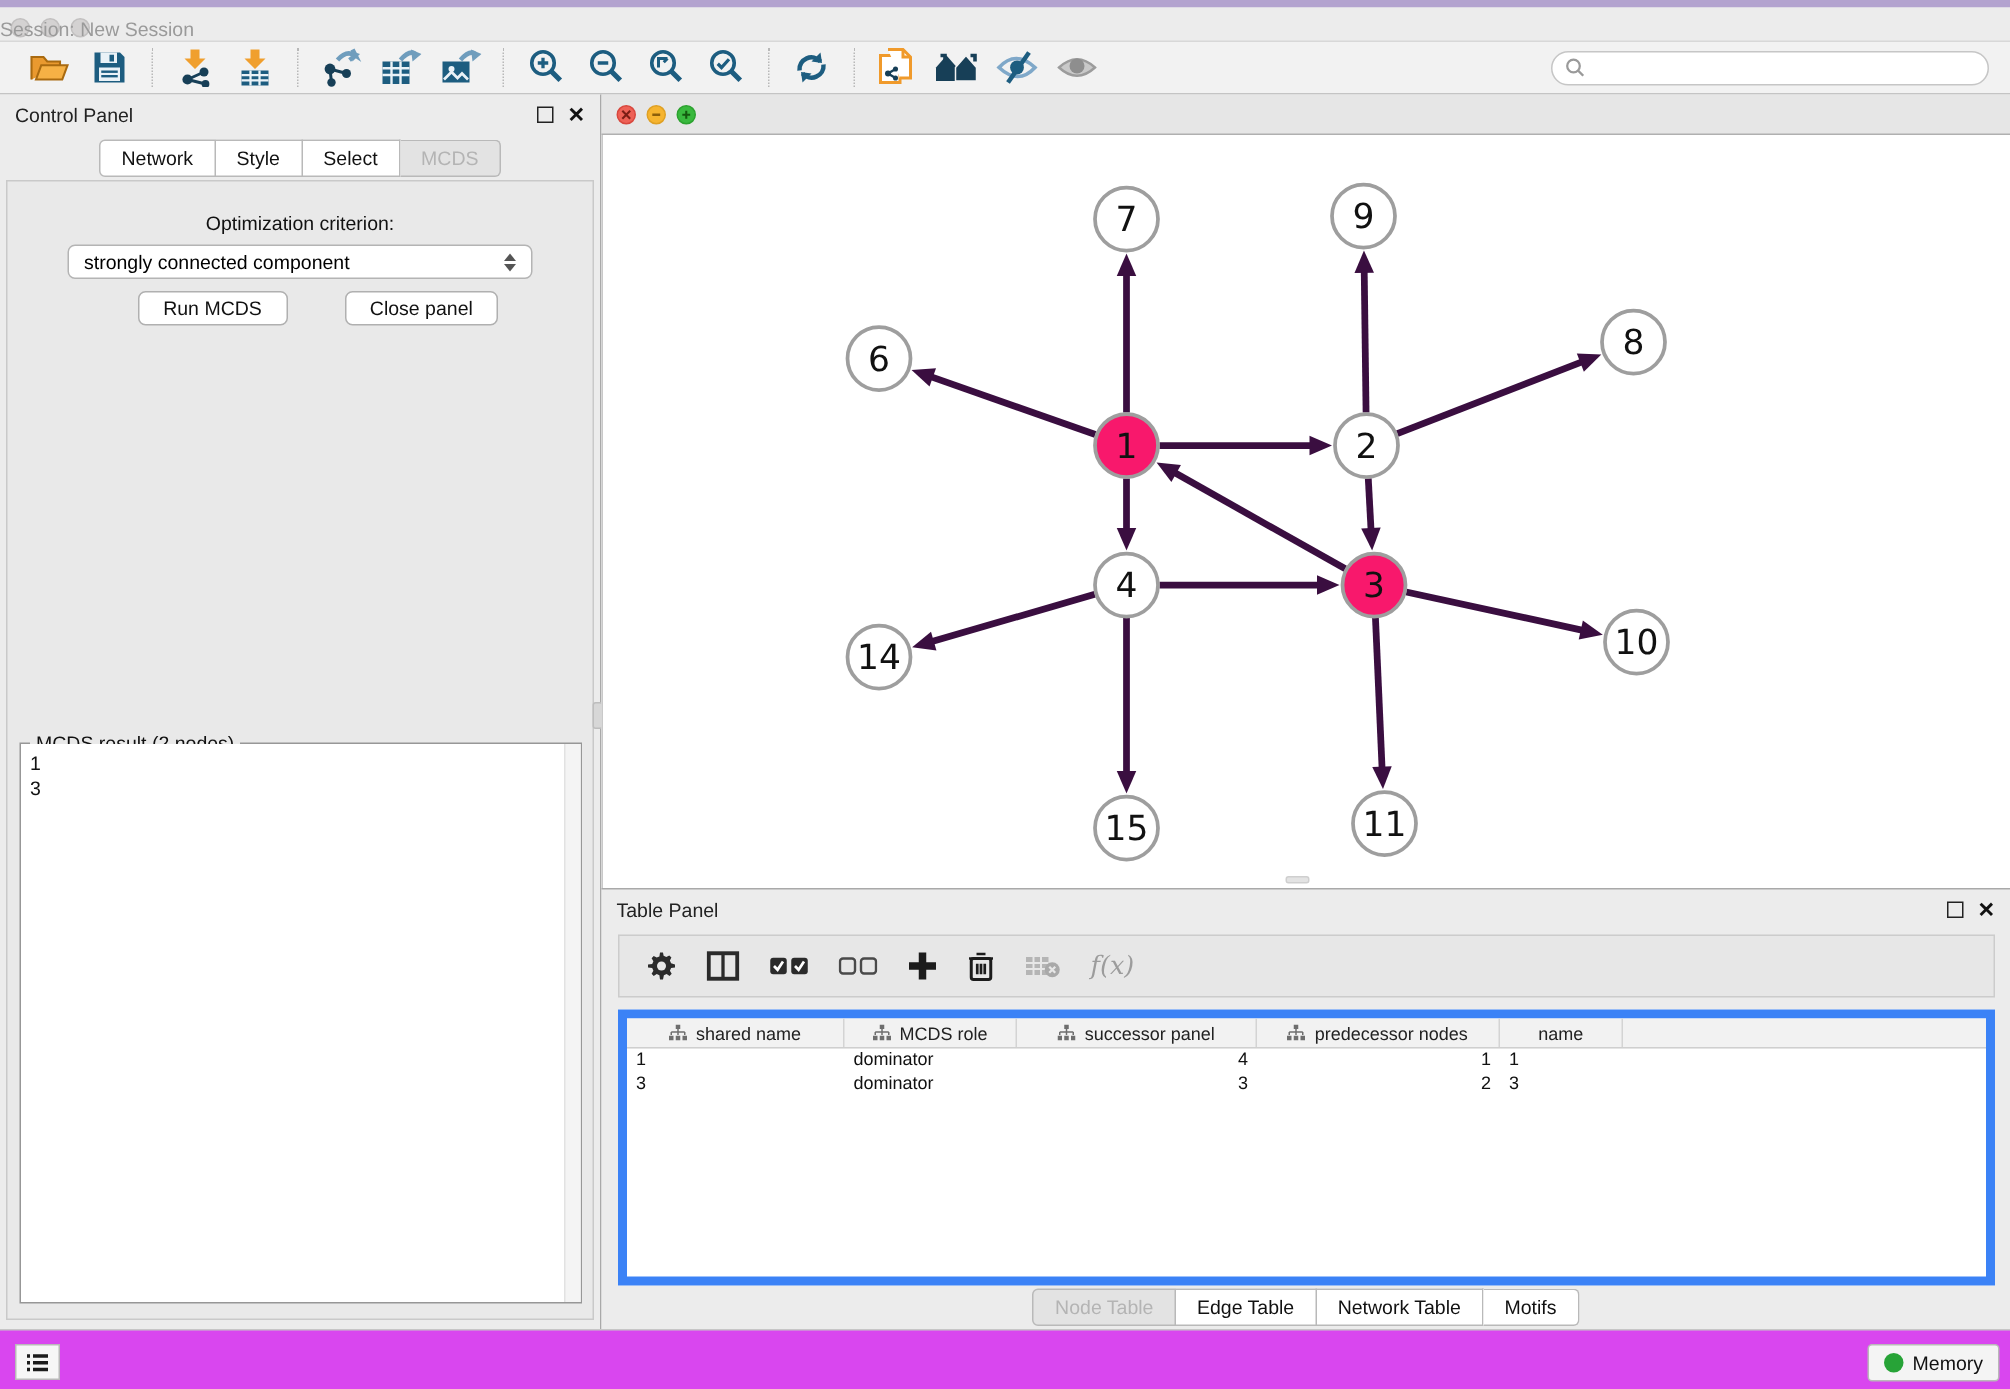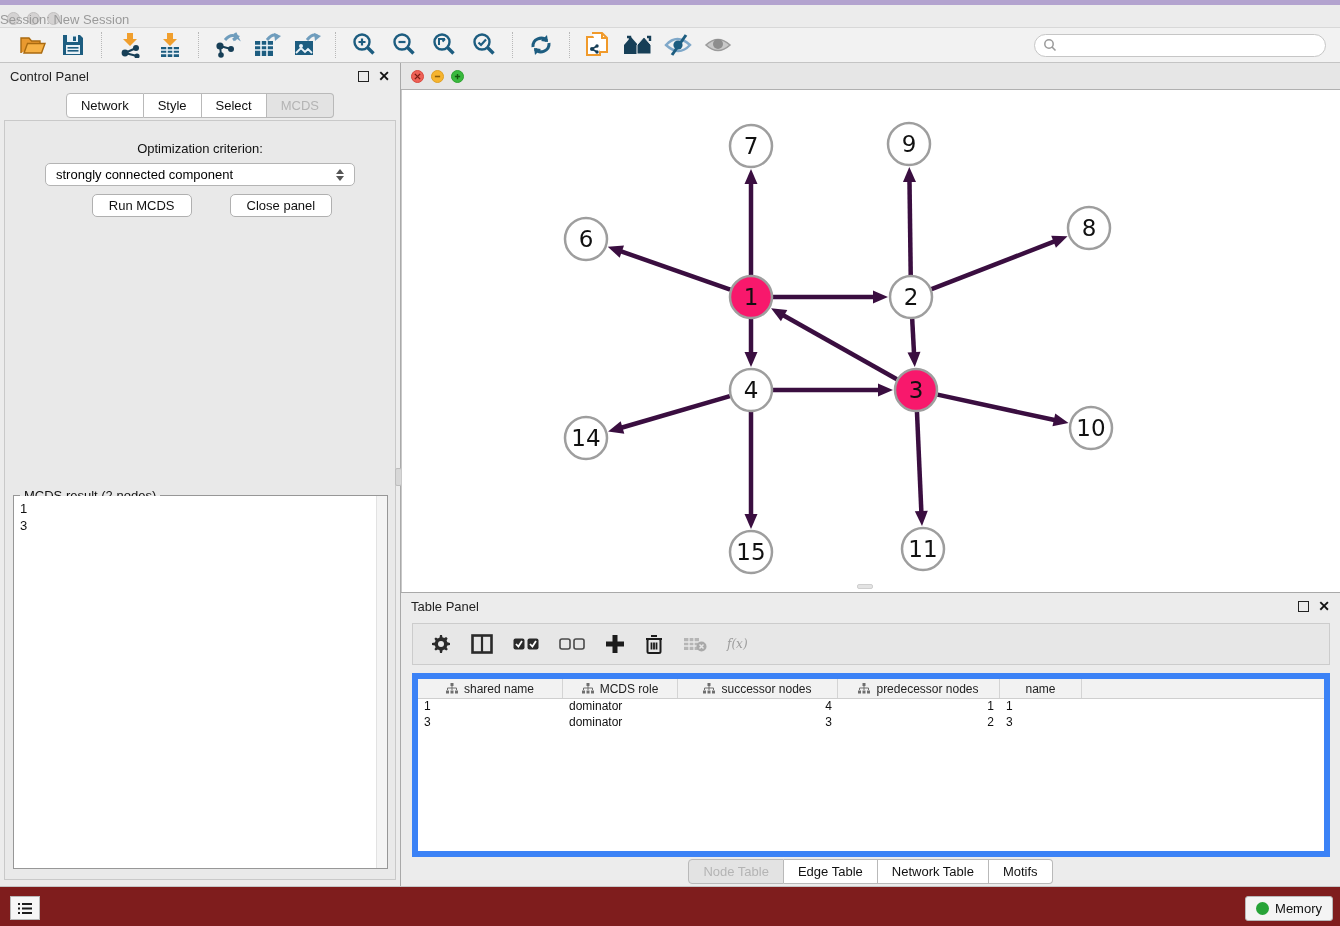--- a/index.html
+++ b/index.html
@@ -78,32 +78,32 @@
     border-left:1px solid #c9c9c9; }
   #canvas-grip { left:455px; top:494px; width:16px; height:5px; background:#e3e3e3;
     border:1px solid #cfcfcf; border-radius:2px; }
 
   
   #table-panel { left:401px; top:592px; width:939px; height:294px; background:#ececec;
     border-top:1px solid #a9a9a9; }
   #tp-toolbar { left:11px; top:30px; width:918px; height:42px; background:#e7e7e7;
     border:1px solid #cccccc; display:flex; align-items:center; gap:20px; padding:0 18px; }
   .tp-icon { display:flex; align-items:center; }
-  #fx-label { font-family:"DejaVu Serif", serif; font-style:italic; font-size:12px; color:#9c9c9c; }
+  #fx-label { font-family:"DejaVu Serif", serif; font-style:italic; font-size:17px; color:#9c9c9c; }
   #data-table { left:11px; top:80px; width:918px; height:184px; background:#fff;
     border:6px solid #3b82f6; font-size:12px; }
   .thead { display:flex; height:20px; background:#f2f2f2; border-bottom:1px solid #cfcfcf; }
   .th { display:flex; align-items:center; justify-content:center; gap:6px;
     border-right:1px solid #d4d4d4; color:#222; }
   .trow { display:flex; height:16px; }
   .td { padding:0 6px; color:#111; overflow:hidden; white-space:nowrap; }
   .tabstrip-bottom { position:absolute; bottom:2px; width:100%; display:flex; justify-content:center; }
 
   
-  #statusbar { left:0; top:886px; width:1340px; height:40px; background:#7f1d1d;
+  #statusbar { left:0; top:886px; width:1340px; height:40px; background:#d946ef;
     border-top:1px solid #c6c6c6; }
   #menu-btn { left:10px; top:9px; width:30px; height:24px; background:#f6f6f6;
     border:1px solid #b9b9b9; display:flex; align-items:center; justify-content:center; }
   #memory-btn { right:7px; top:9px; height:25px; background:#f4f4f4; border:1px solid #b9b9b9;
     border-radius:3px; display:flex; align-items:center; gap:6px; padding:0 10px; font-size:13px; color:#111; }
   #memory-dot { width:13px; height:13px; border-radius:50%; background:#27a337; }
 </style>
 </head>
 <body>
 
@@ -466,21 +466,21 @@
           <span>MCDS role</span>
         </div>
         <div class="th" style="width: 160px;">
           <svg width="12" height="11" viewBox="0 0 12 11">
             <rect x="4.5" y="0" width="3" height="3" fill="#6e6e6e"></rect>
             <path d="M6 3 v2 M1.5 5 h9 M1.5 5 v2 M6 5 v2 M10.5 5 v2" stroke="#6e6e6e" stroke-width="1"></path>
             <rect x="0" y="7.5" width="3" height="3" fill="#6e6e6e"></rect>
             <rect x="4.5" y="7.5" width="3" height="3" fill="#6e6e6e"></rect>
             <rect x="9" y="7.5" width="3" height="3" fill="#6e6e6e"></rect>
           </svg>
-          <span>successor nodes</span>
+          <span>successor panel</span>
         </div>
         <div class="th" style="width: 162px;">
           <svg width="12" height="11" viewBox="0 0 12 11">
             <rect x="4.5" y="0" width="3" height="3" fill="#6e6e6e"></rect>
             <path d="M6 3 v2 M1.5 5 h9 M1.5 5 v2 M6 5 v2 M10.5 5 v2" stroke="#6e6e6e" stroke-width="1"></path>
             <rect x="0" y="7.5" width="3" height="3" fill="#6e6e6e"></rect>
             <rect x="4.5" y="7.5" width="3" height="3" fill="#6e6e6e"></rect>
             <rect x="9" y="7.5" width="3" height="3" fill="#6e6e6e"></rect>
           </svg>
           <span>predecessor nodes</span>

